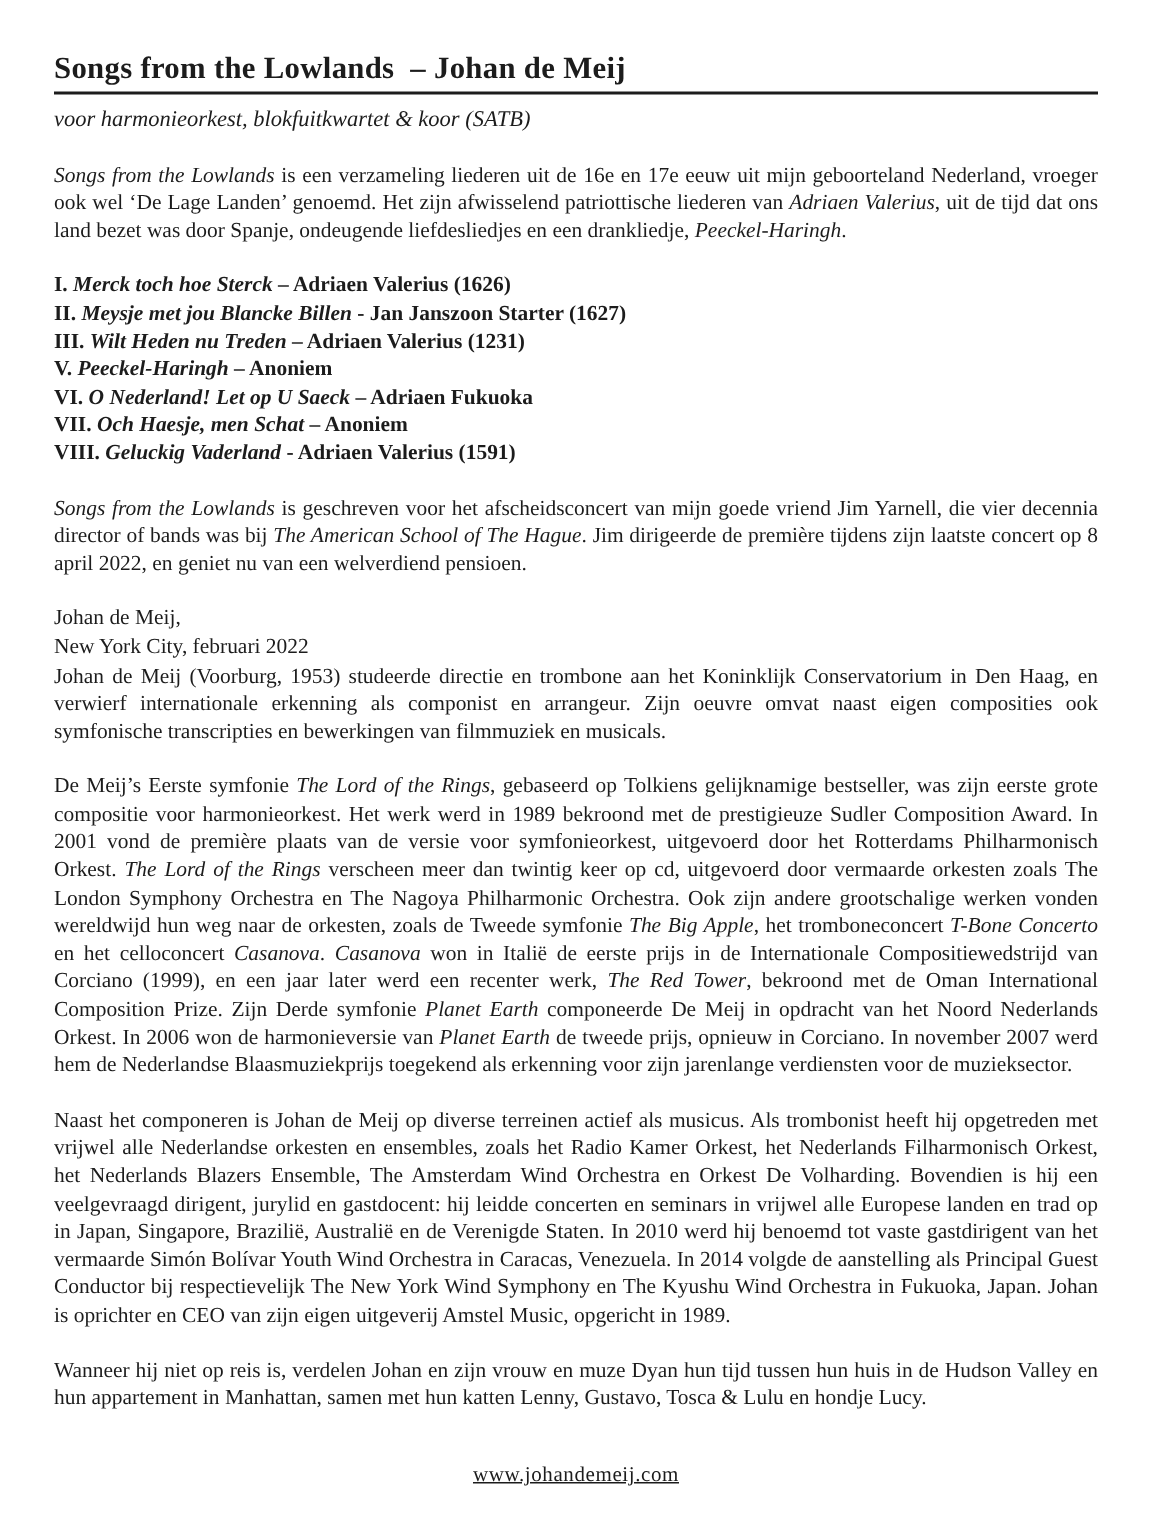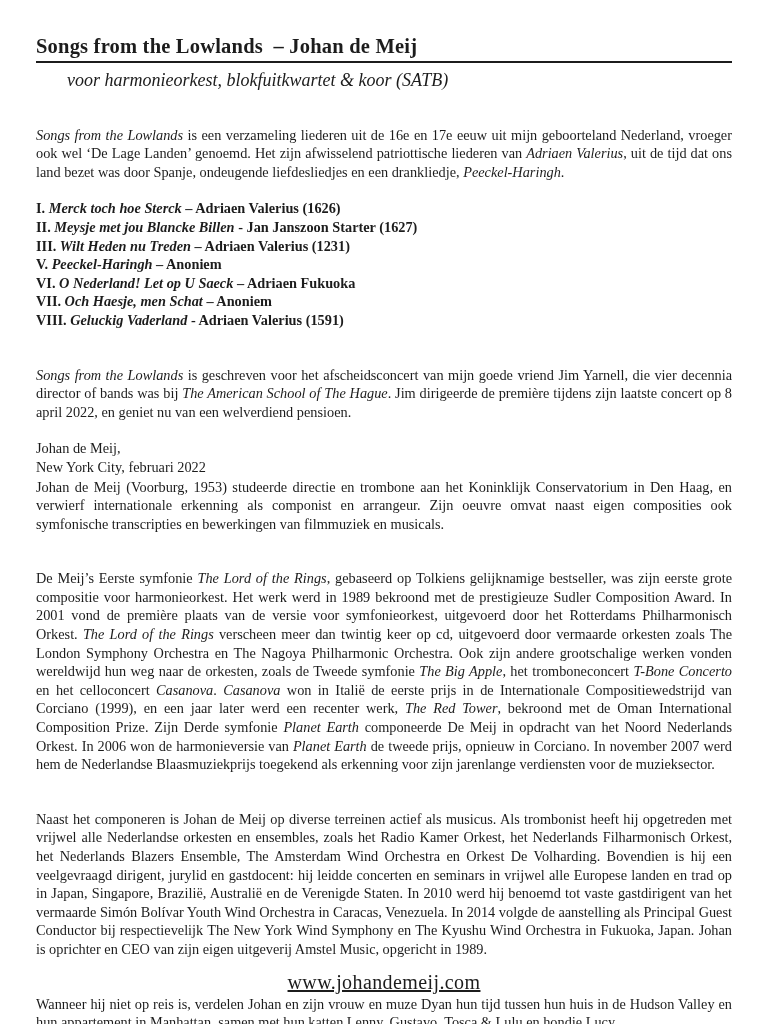--- a/index.html
+++ b/index.html
@@ -22,27 +22,26 @@
     line-height: 24px;
     font-weight: bold;
     letter-spacing: 0.2px;
     white-space: pre-wrap;
     border-bottom: 2px solid #1c1c1c;
     padding-bottom: 3px;
     margin: 0;
   }
   .doc-subtitle {
     font-style: italic;
-    font-size: 18px;
+    font-size: 15px;
     margin-top: 8px;
-    margin-left: 31px;
   }
   .para {
     text-align: justify;
-    margin-top: 36px;
+    margin-top: 18px;
   }
   .movement-list { margin-top: 18px; }
   .movement-item { text-align: left; font-weight: bold; }
   .signature { margin-top: 18px; }
   .bio-heading {
     font-size: 16.5px;
     font-weight: bold;
     margin-top: 50px;
     line-height: 20px;
   }
@@ -52,21 +51,21 @@
   .footer {
     position: absolute;
     left: 0;
     right: 0;
     bottom: 30px;
     text-align: center;
   }
   .footer a {
     color: #1c1c1c;
     text-decoration: underline;
-    font-size: 20px;
+    font-size: 14px;
     letter-spacing: 0.4px;
     cursor: pointer;
   }
 </style>
 </head>
 <body>
 
 <div class="page">
 
   <h1 class="doc-title">Songs from the Lowlands  – Johan de Meij</h1>

